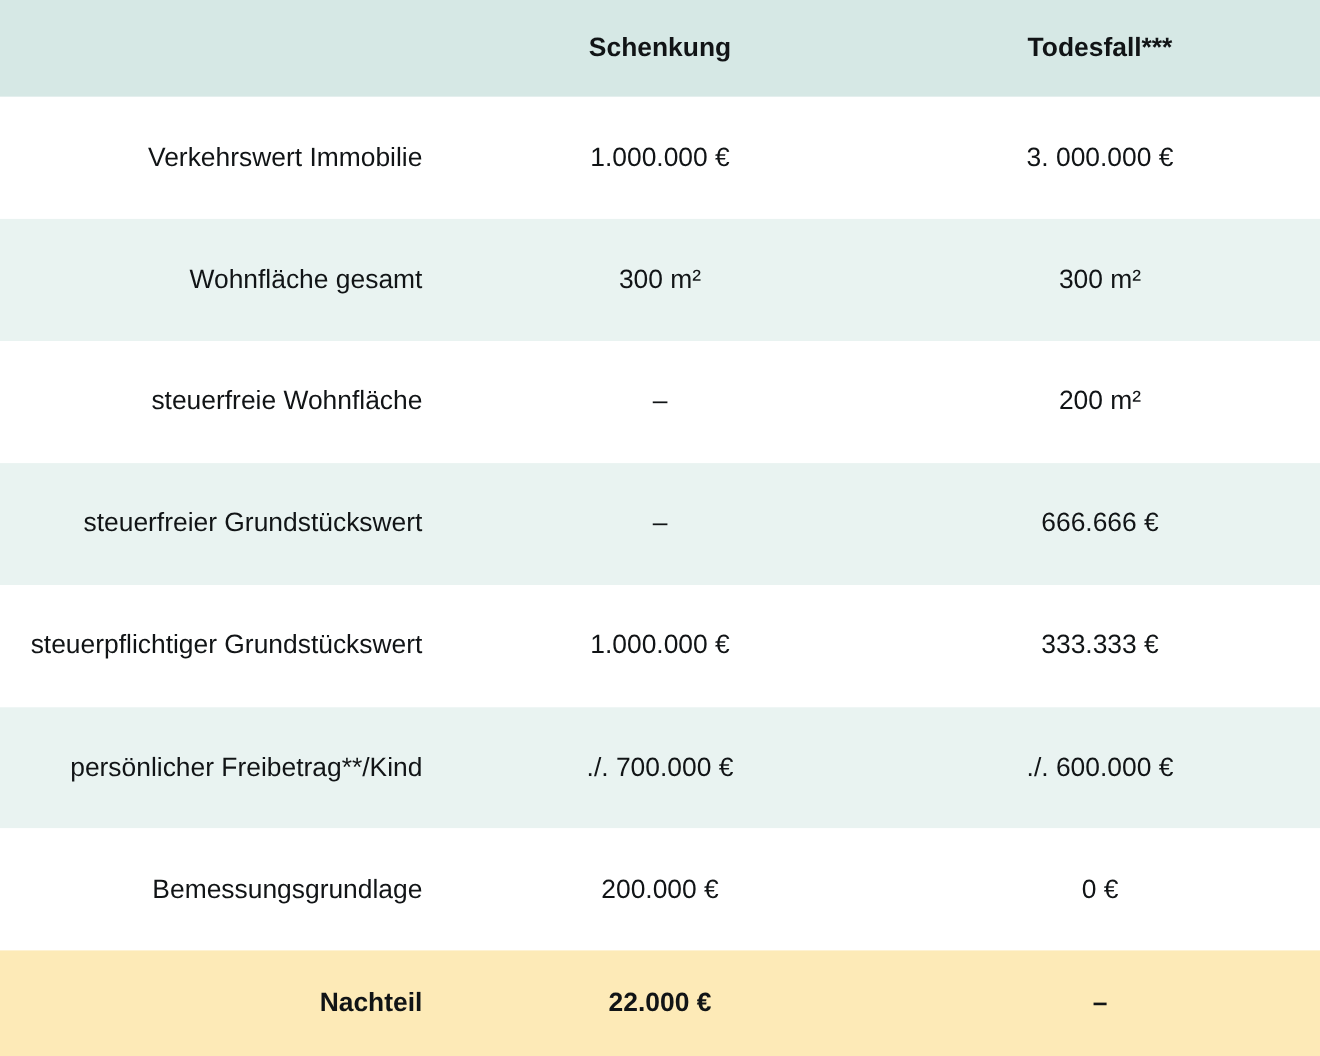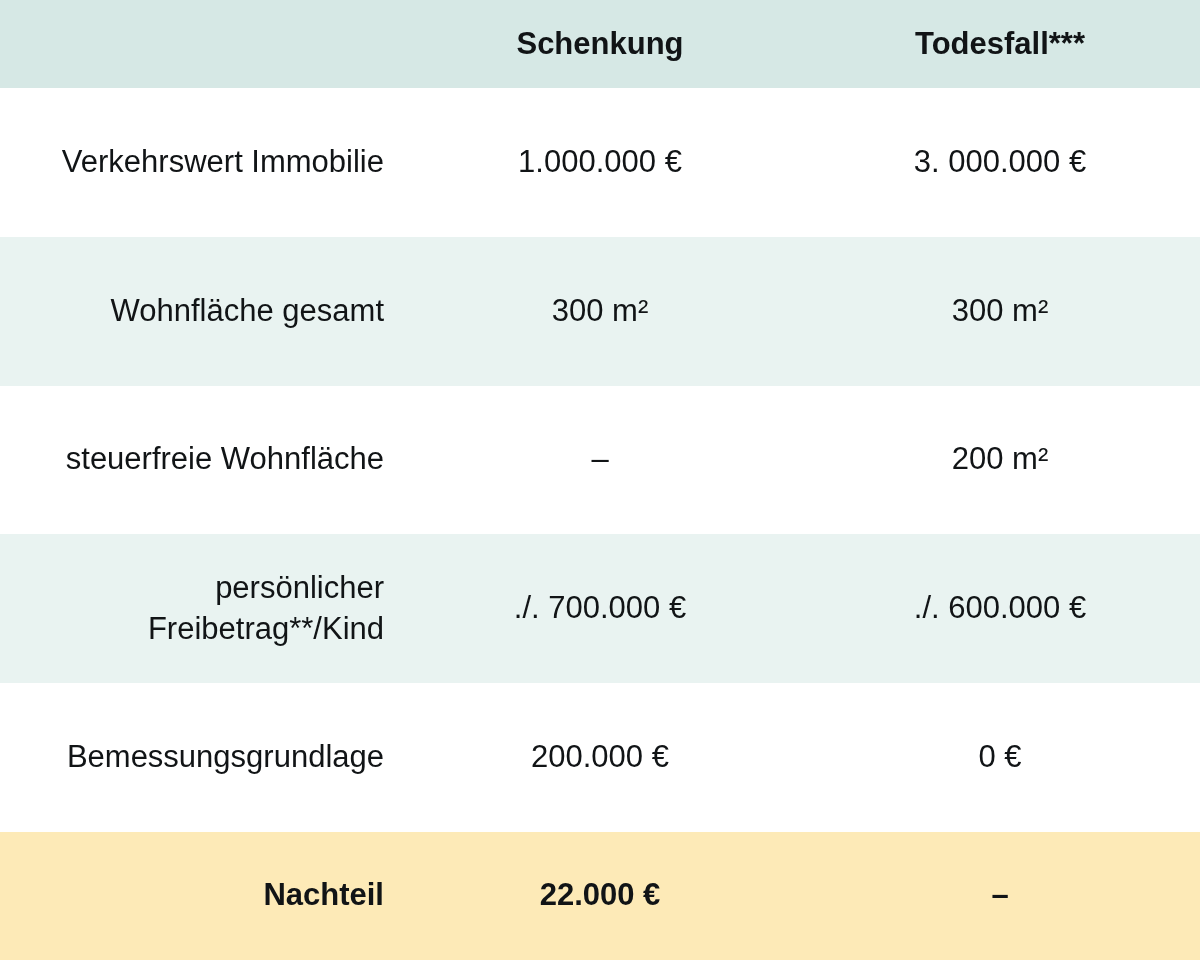--- a/index.html
+++ b/index.html
@@ -43,21 +43,21 @@
     background: var(--row-stripe-bg);
   }
   tbody tr.highlight {
     height: 75px;
     background: var(--highlight-bg);
   }
   tbody tr.highlight td {
     font-weight: 700;
   }
   th, td {
-    font-size: 31px;
+    font-size: 24px;
     line-height: 1.32;
     vertical-align: middle;
     padding: 0;
     color: var(--text);
   }
   th.cell-value, td.cell-value {
     text-align: center;
   }
   th.cell-label, td.cell-label {
     text-align: right;
@@ -94,20 +94,30 @@
       <td class="cell-label">Wohnfläche gesamt</td>
       <td class="cell-value">300 m²</td>
       <td class="cell-value">300 m²</td>
     </tr>
     <tr>
       <td class="cell-label">steuerfreie Wohnfläche</td>
       <td class="cell-value">–</td>
       <td class="cell-value">200 m²</td>
     </tr>
     <tr>
+      <td class="cell-label">steuerfreier Grundstückswert</td>
+      <td class="cell-value">–</td>
+      <td class="cell-value">666.666 €</td>
+    </tr>
+    <tr>
+      <td class="cell-label">steuerpflichtiger Grundstückswert</td>
+      <td class="cell-value">1.000.000 €</td>
+      <td class="cell-value">333.333 €</td>
+    </tr>
+    <tr>
       <td class="cell-label">persönlicher Freibetrag**/Kind</td>
       <td class="cell-value">./. 700.000 €</td>
       <td class="cell-value">./. 600.000 €</td>
     </tr>
     <tr>
       <td class="cell-label">Bemessungsgrundlage</td>
       <td class="cell-value">200.000 €</td>
       <td class="cell-value">0 €</td>
     </tr>
     <tr class="highlight">

